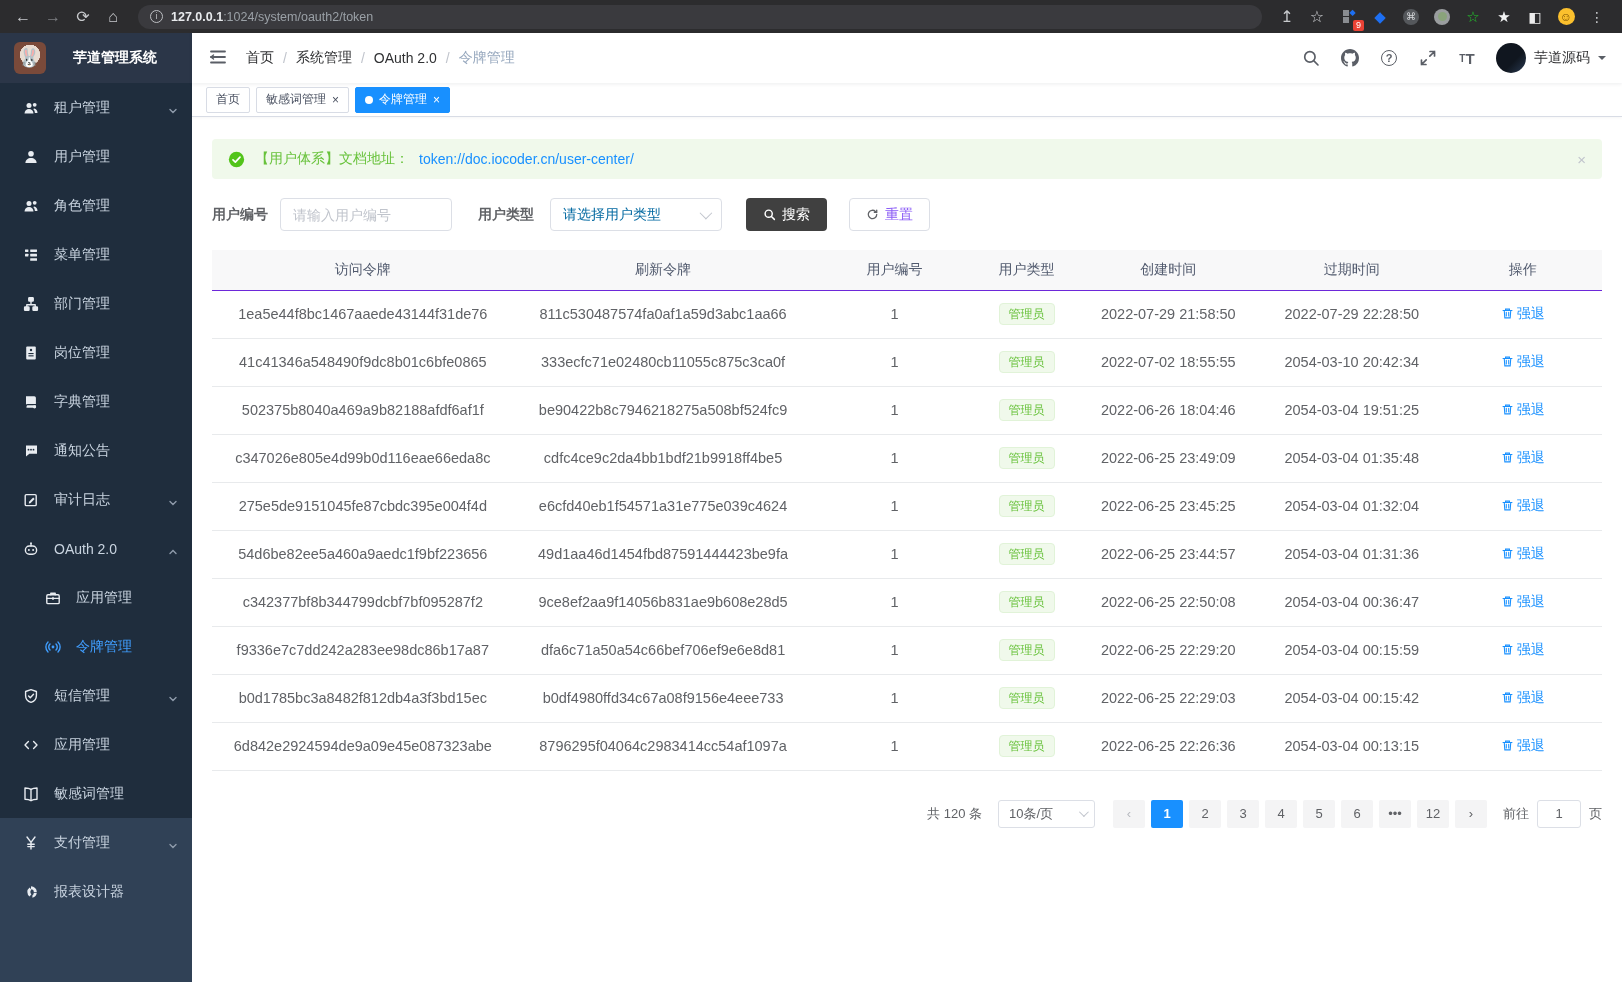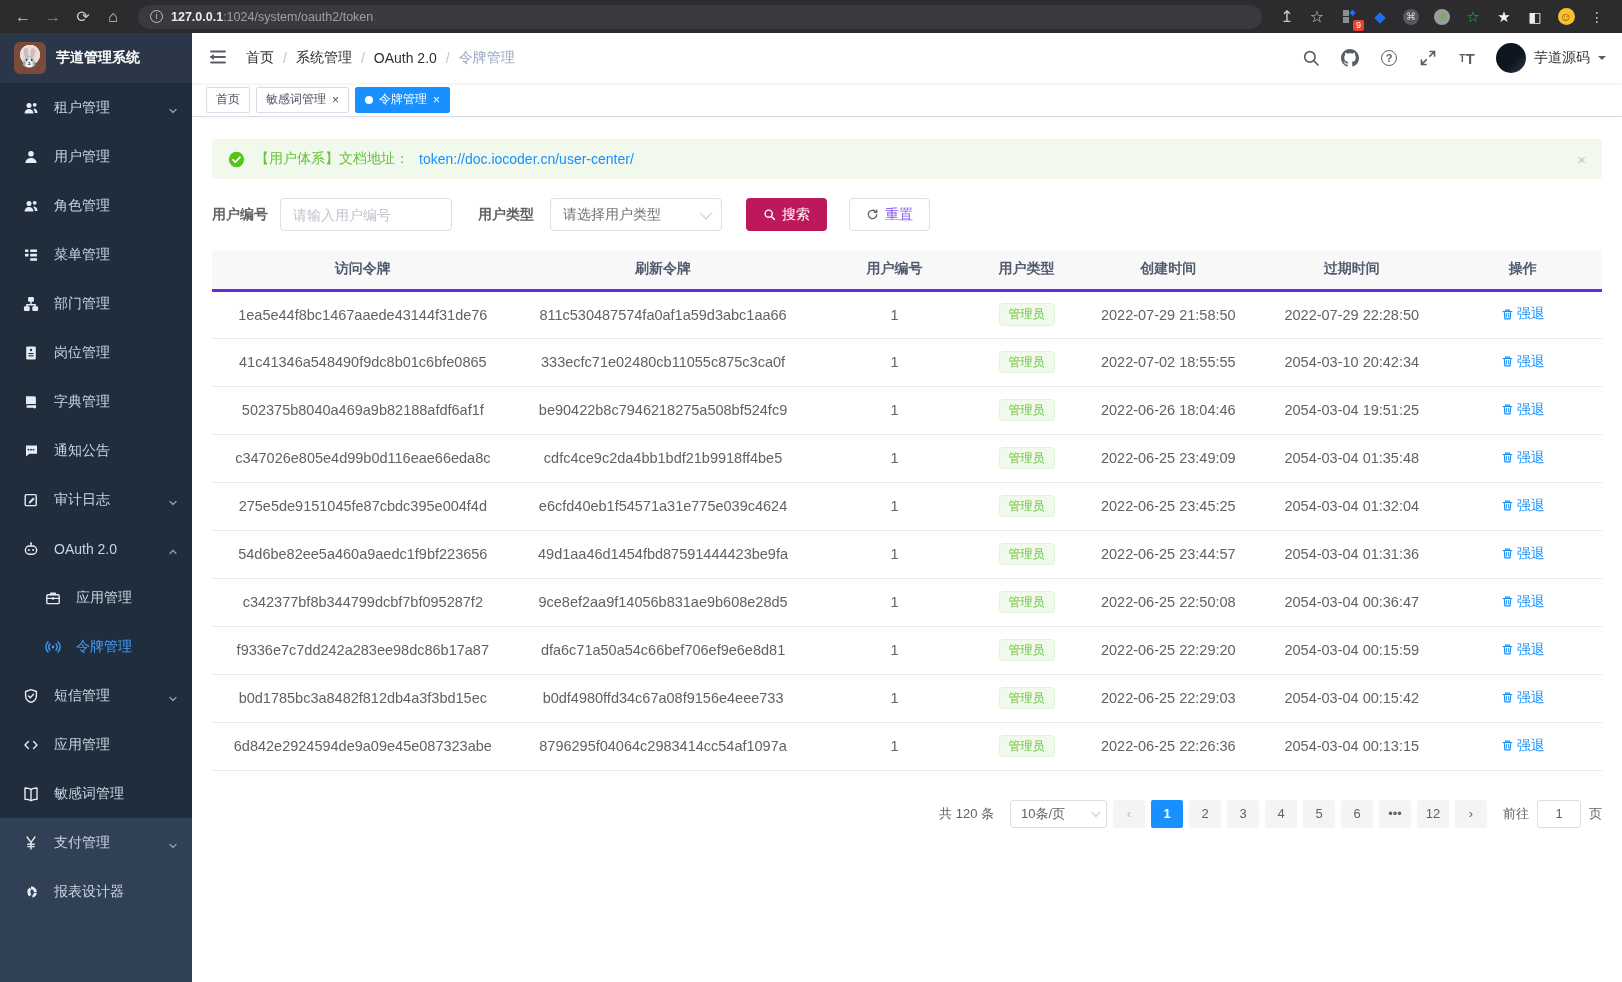--- a/index.html
+++ b/index.html
@@ -36,21 +36,21 @@
   .kebab { color:#c8cacd; font-size:14px; letter-spacing:0; }
 
   
   .shell { display:flex; height:949px; }
 
   
   .sidebar { width:192px; background:#304156; display:flex; flex-direction:column; flex:0 0 auto; }
   .logo-bar { height:50px; background:#2b3648; display:flex; align-items:center; padding:0 14px; gap:10px; }
   .logo-img { width:32px; height:32px; border-radius:6px; background:radial-gradient(circle at 50% 40%, #e9dcd2 0 40%, #7a4a3a 41% 100%); 
     display:flex; align-items:center; justify-content:center; font-size:18px; flex:0 0 auto; }
-  .logo-title { color:#fff; font-size:14px; font-weight:bold; white-space:nowrap; }
+  .logo-title { color:#fff; font-size:14px; font-weight:bold; white-space:nowrap;margin-left:17px; }
   .menu-sub-block { background:#1f2d3d; }
   .menu-item { height:49px; display:flex; align-items:center; padding:0 14px 0 22px; color:#c9d4e0;
     font-size:14px; cursor:pointer; position:relative; }
   .menu-item.grandchild { padding-left:44px; }
   .menu-item.active { color:#409eff; }
   .mi-icon { width:18px; height:18px; margin-right:14px; display:flex; align-items:center;
     justify-content:center; color:#e8ecf1; flex:0 0 auto; font-size:14px; }
   .menu-item.active .mi-icon { color:#409eff; }
   .mi-icon svg { width:16px; height:16px; }
   .mi-label { flex:1; white-space:nowrap; overflow:hidden; }
@@ -100,46 +100,46 @@
   .alert-text { font-size:14px; color:#67c23a; }
   .alert-link { font-size:14px; color:#1890ff; text-decoration:none; }
   .alert-close { margin-left:auto; color:#c0c4cc; font-size:15px; cursor:pointer; }
 
   .filters { display:flex; align-items:center; margin-top:19px; gap:10px; }
   .f-label { font-size:14px; font-weight:bold; color:#606266; margin-right:2px; }
   .f-input { width:172px; height:33px; border:1px solid #dcdfe6; border-radius:4px; padding:0 12px;
     font-size:14px; color:#606266; outline:none; }
   .f-input::placeholder { color:#c0c4cc; }
   .f-select { width:172px; height:33px; border:1px solid #dcdfe6; border-radius:4px; padding:0 12px;
-    display:flex; align-items:center; color:#737373; font-size:14px; cursor:pointer; margin-left:4px; }
+    display:flex; align-items:center; color:#0369a1; font-size:14px; cursor:pointer; margin-left:4px; }
   .f-select .chev { margin-left:auto; width:9px; height:9px; border-right:1.4px solid #c0c4cc;
     border-bottom:1.4px solid #c0c4cc; transform:rotate(45deg) translateY(-2px); }
   .btn { height:33px; border-radius:4px; font-size:14px; display:inline-flex; align-items:center;
     justify-content:center; gap:6px; cursor:pointer; padding:0 16px; border:1px solid transparent; }
-  .btn-primary { background:#be185d; color:#fff; margin-left:14px; }
+  .btn-primary { background:#404040; color:#fff; margin-left:14px; }
   .btn-default { background:#fff; color:#8b5cf6; border-color:#dcdfe6; margin-left:12px; }
   .btn svg { width:13px; height:13px; }
 
   
   table.grid { width:100%; border-collapse:collapse; margin-top:19px; table-layout:fixed; }
-  .grid th { background:#f8f8f9; color:#515a6e; font-size:14px; font-weight:bold; height:40px;
-    text-align:center; border-bottom:3px solid #6d28d9; }
+  .grid th { background:#f8f8f9; color:#515a6e; font-size:14px; font-weight:normal; height:40px;
+    text-align:center; border-bottom:1px solid #6d28d9; }
   .grid td { height:48px; text-align:center; font-size:14.5px; color:#606266;
     border-bottom:1px solid #e8eaec; white-space:nowrap; overflow:hidden; }
   .type-badge { display:inline-block; background:#f0f9eb; border:1px solid #e1f3d8; color:#67c23a;
     font-size:12px; padding:3px 9px; border-radius:4px; line-height:1.2; }
   .kick-link { color:#1890ff; font-size:14px; display:inline-flex; align-items:center; gap:3px; cursor:pointer; text-decoration:none; }
   .kick-link svg { width:13px; height:13px; }
 
   
   .pager { display:flex; align-items:center; justify-content:flex-end; margin-top:29px; gap:6px;
     color:#606266; font-size:13px; }
   .pg-total { margin-right:10px; }
   .pg-size { width:97px; height:28px; border:1px solid #dcdfe6; border-radius:3px; display:flex;
-    align-items:center; padding:0 8px 0 10px; color:#606266; cursor:pointer; }
+    align-items:center; padding:0 8px 0 10px; color:#606266; cursor:pointer; margin-right:12px; }
   .pg-size .chev { margin-left:auto; width:7px; height:7px; border-right:1.3px solid #c0c4cc;
     border-bottom:1.3px solid #c0c4cc; transform:rotate(45deg) translateY(-2px); }
   .pg-btn { min-width:32px; height:28px; background:#f4f4f5; border-radius:2px; display:inline-flex;
     align-items:center; justify-content:center; font-size:13px; color:#606266; cursor:pointer; padding:0 4px; }
   .pg-btn.arrow { color:#b6b9bf; }
   .pg-btn.active { background:#1890ff; color:#fff; font-weight:bold; }
   .pg-goto { display:flex; align-items:center; gap:8px; margin-left:10px; }
   .pg-input { width:44px; height:28px; border:1px solid #dcdfe6; border-radius:3px; text-align:center;
     font-size:13px; color:#606266; outline:none; }
 </style>

